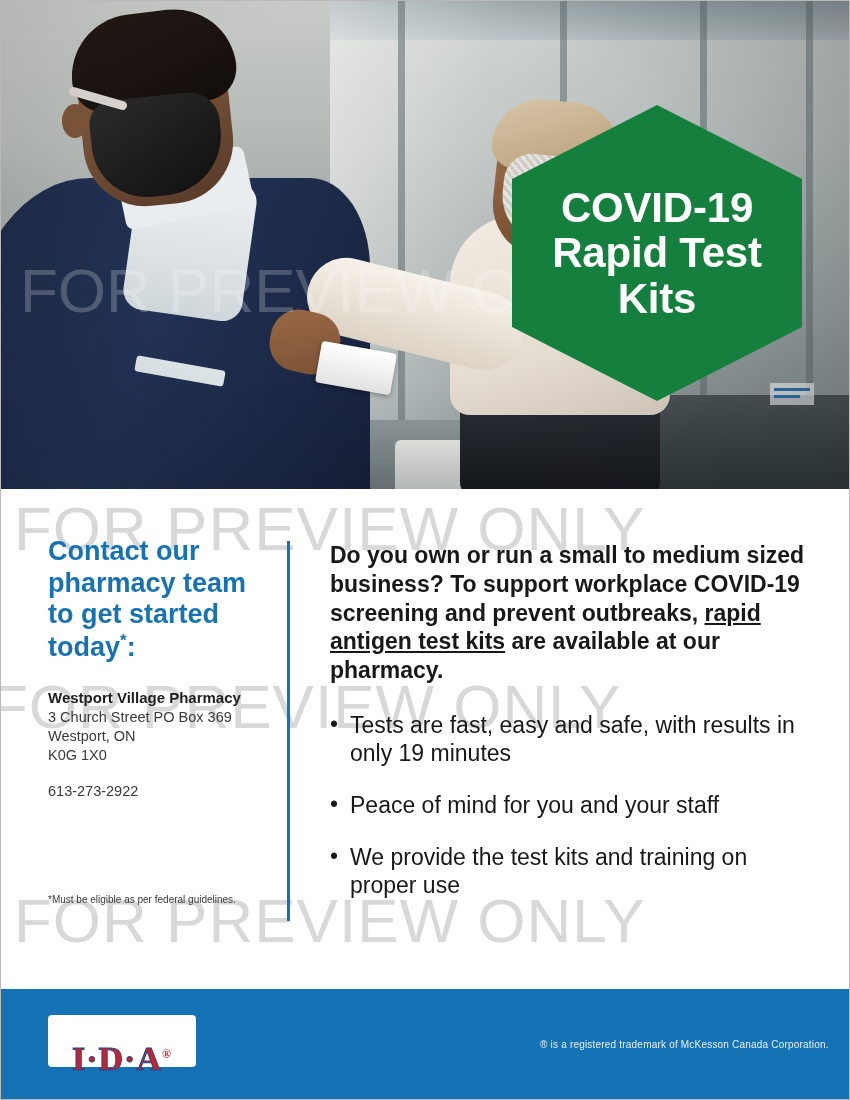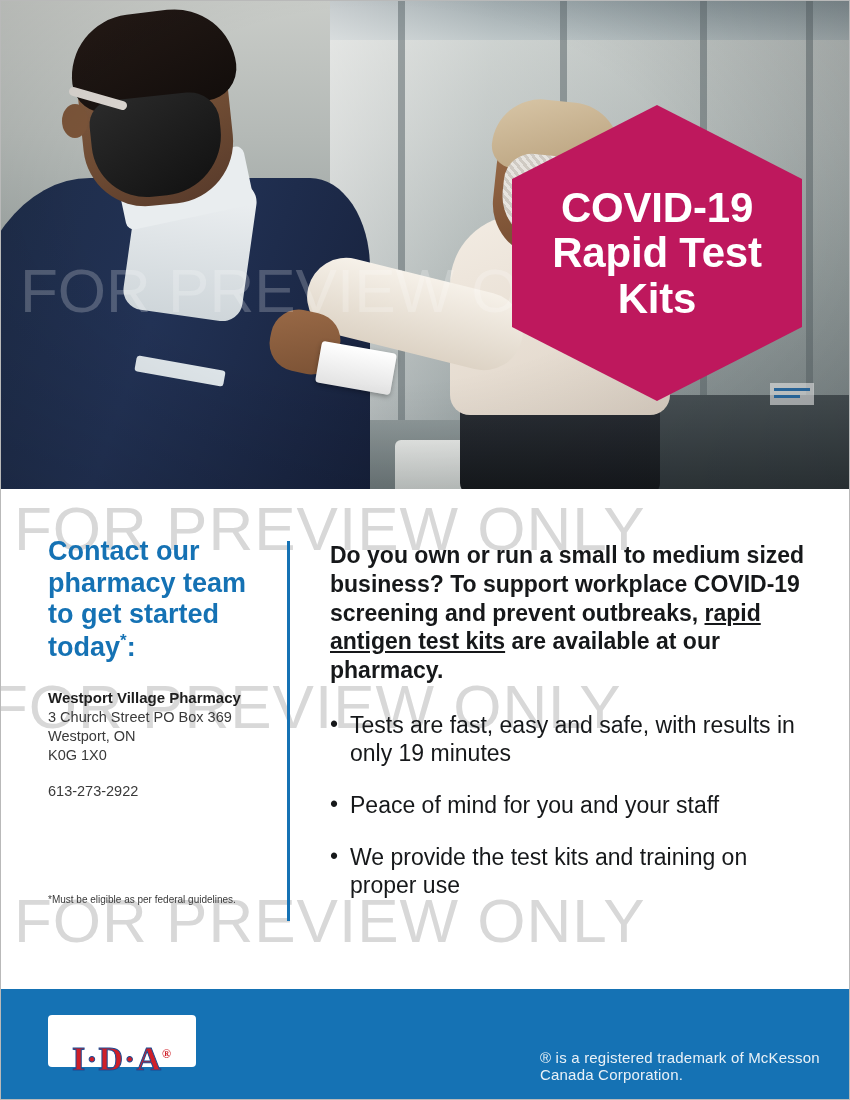--- a/index.html
+++ b/index.html
@@ -326,21 +326,21 @@
     background: radial-gradient(ellipse at 45% 40%, rgba(0,0,0,0) 45%, rgba(0,0,0,0.18) 100%);
   }
 
   
   .hex-badge {
     position: absolute;
     left: 512px;
     top: 105px;
     width: 290px;
     height: 296px;
-    background: #be185d;
+    background: #15803d;
     clip-path: polygon(50% 0%, 100% 25%, 100% 75%, 50% 100%, 0% 75%, 0% 25%);
     display: flex;
     align-items: center;
     justify-content: center;
   }
   .hex-title {
     color: #ffffff;
     font-size: 42px;
     font-weight: 700;
     line-height: 1.08;
@@ -508,23 +508,23 @@
     margin-top: 36px;
   }
   .ida-reg {
     font-size: 12px;
     vertical-align: super;
     -webkit-text-stroke: 0;
   }
   .footer-note {
     position: absolute;
     left: 540px;
-    top: 60px;
+    top: 50px;
     color: #e9f1f7;
-    font-size: 15px;
+    font-size: 10px;
     letter-spacing: 0.2px;
   }
   .page-border {
     position: absolute;
     inset: 0;
     border: 1px solid #b9b9b9;
     pointer-events: none;
   }
 </style>
 </head>

